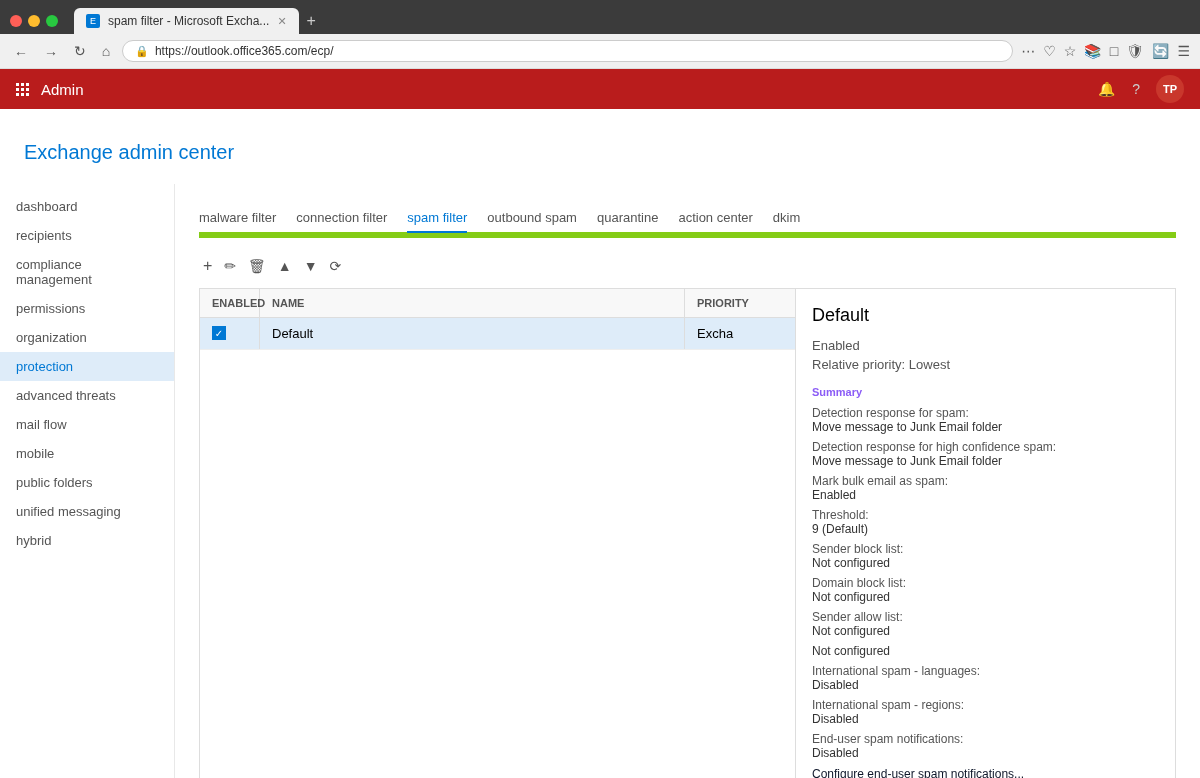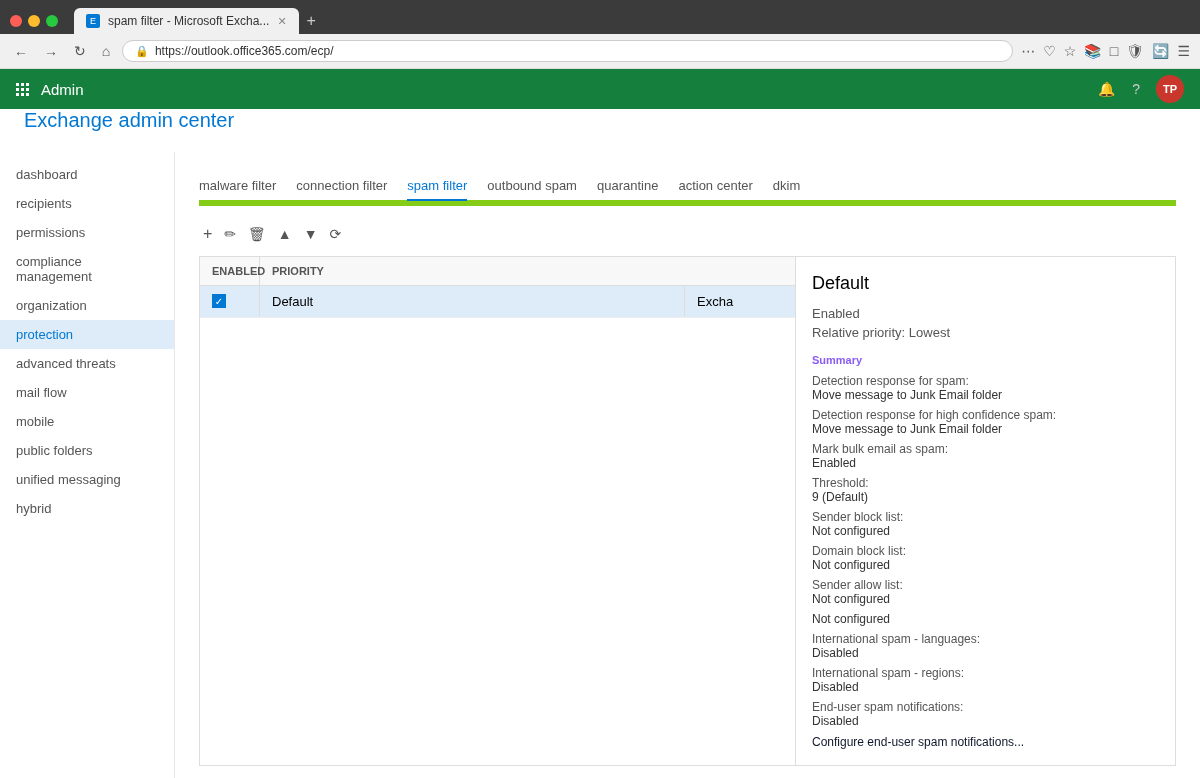--- a/index.html
+++ b/index.html
@@ -20,21 +20,21 @@
     .tab-close { color: #888; font-size: 11px; margin-left: auto; cursor: pointer; }
     .tab-add { color: #ccc; font-size: 16px; margin-left: 4px; cursor: pointer; padding: 4px; }
     .browser-toolbar { background: #f0f0f0; display: flex; align-items: center; padding: 6px 10px; gap: 8px; border-bottom: 1px solid #ddd; }
     .nav-btn { background: none; border: none; color: #555; font-size: 14px; cursor: pointer; padding: 2px 4px; }
     .address-bar { flex: 1; display: flex; align-items: center; background: white; border: 1px solid #ccc; border-radius: 20px; padding: 3px 12px; gap: 6px; font-size: 12px; color: #333; }
     .address-bar .lock { color: #888; font-size: 11px; }
     .address-text { color: #333; font-size: 12px; }
     .toolbar-right { display: flex; align-items: center; gap: 8px; color: #555; font-size: 14px; }
 
     
-    .app-header { background: #15803d; color: white; display: flex; align-items: center; padding: 0 16px; height: 40px; }
+    .app-header { background: #b91c1c; color: white; display: flex; align-items: center; padding: 0 16px; height: 40px; }
     .app-grid { display: grid; grid-template-columns: repeat(3,3px); gap: 2px; margin-right: 12px; }
     .app-grid-dot { width: 3px; height: 3px; background: white; border-radius: 0; }
     .app-name { font-size: 15px; font-weight: 300; }
     .app-header-right { margin-left: auto; display: flex; align-items: center; gap: 16px; color: #ccc; font-size: 14px; }
     .user-avatar { width: 28px; height: 28px; background: #c9372c; border-radius: 50%; display: flex; align-items: center; justify-content: center; color: white; font-size: 11px; font-weight: bold; }
 
     
     .main-container { display: flex; background: white; min-height: 640px; }
 
     
@@ -139,32 +139,32 @@
   <span class="app-name">Admin</span>
   <div class="app-header-right">
     <span>🔔</span>
     <span>?</span>
     <div class="user-avatar">TP</div>
   </div>
 </div>
 
 <div style="background:white;">
 
-  <div style="padding: 0 24px 0;">
+  <div style="padding: 32px 24px 0;">
     <h1 class="page-title">Exchange admin center</h1>
   </div>
 
   <div class="main-container">
 
     <div class="sidebar">
       <div id="sidebar-items-container">
           <div class="sidebar-item">dashboard</div>
           <div class="sidebar-item">recipients</div>
+          <div class="sidebar-item">compliance management</div>
           <div class="sidebar-item">permissions</div>
-          <div class="sidebar-item">compliance management</div>
           <div class="sidebar-item">organization</div>
           <div class="sidebar-item active">protection</div>
           <div class="sidebar-item">advanced threats</div>
           <div class="sidebar-item">mail flow</div>
           <div class="sidebar-item">mobile</div>
           <div class="sidebar-item">public folders</div>
           <div class="sidebar-item">unified messaging</div>
           <div class="sidebar-item">hybrid</div>
         </div>
     </div>
@@ -200,20 +200,21 @@
         <button class="toolbar-btn" title="Refresh">
           <span>⟳</span>
         </button>
       </div>
 
       <div class="list-container">
         <div class="list-pane">
 
           <div class="list-header">
             <div class="list-col-check">ENABLED</div>
+            <div class="list-col-name">NAME</div>
             <div class="list-col-priority">PRIORITY</div>
           </div>
 
           <div id="list-rows-container">
               <div class="list-row selected">
                 <div class="list-cell-check">
                   <div class="checkbox">✓</div>
                 </div>
                 <div class="list-cell-name">Default</div>
                 <div class="list-cell-priority">Excha</div>

